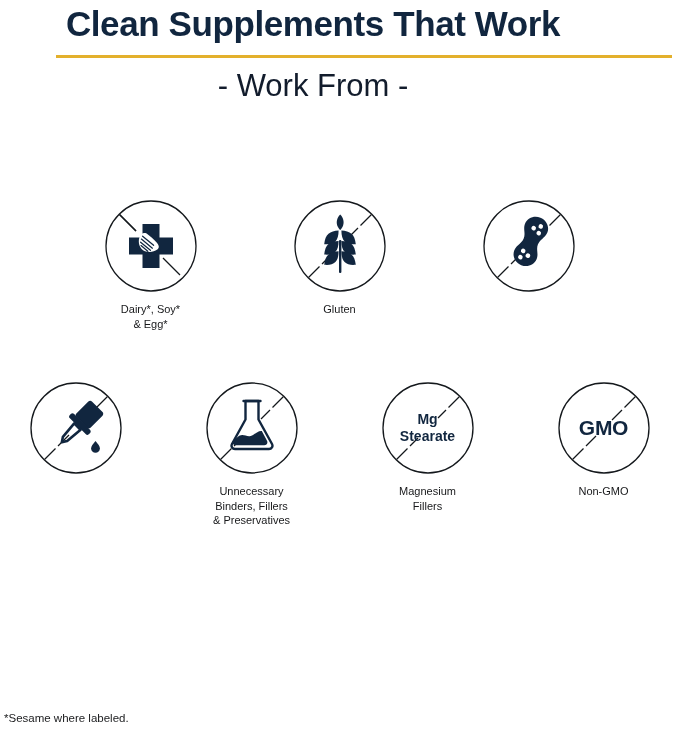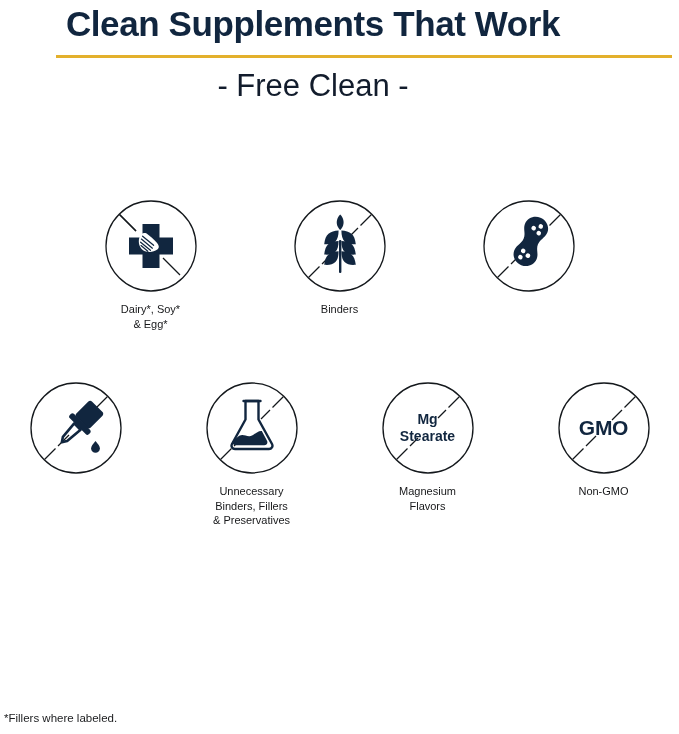--- a/index.html
+++ b/index.html
@@ -125,21 +125,21 @@
     font-size: 11.5px;
     line-height: 14px;
   }
 </style>
 </head>
 <body>
 
 <div class="header">
   <h1 class="page-title">Clean Supplements That Work</h1>
   <div class="gold-rule"></div>
-  <div class="subtitle">- Free Clean -</div>
+  <div class="subtitle">- Work From -</div>
 </div>
 
 <div class="grid row-1">
   <div class="row">
 
     <div class="badge">
       <div class="badge-mark">
         <svg viewBox="0 0 92 92" xmlns="http://www.w3.org/2000/svg">
           <circle cx="46" cy="46" r="45" fill="none" stroke="#14181c" stroke-width="1.3"></circle>
           <path d="M31 31 L14.5 14.5" stroke="#14181c" stroke-width="1.3" fill="none"></path>
@@ -176,21 +176,21 @@
             <path d="M46.2 14.5 c3.4 3.4 4.4 8.3 2.4 12.2 -0.8 1.6-1.7 2.6-2.4 3.3 -0.7-0.7-1.6-1.7-2.4-3.3 -2-3.9-1-8.8 2.4-12.2z"></path>
             <path d="M44.6 30.6 c0 5.2-1 8.7-3.2 10.9 -2.6 2.6-6.8 3.2-11.2 2.7 0.6-4.9 1.9-8.4 4.3-10.4 2.4-2 5.9-2.9 10.1-3.2z"></path>
             <path d="M47.4 30.6 c4.2 0.3 7.7 1.2 10.1 3.2 2.4 2 3.7 5.5 4.3 10.4 -4.4 0.5-8.6-0.1-11.2-2.7 -2.2-2.2-3.2-5.7-3.2-10.9z"></path>
             <path d="M44.6 40.9 c0 5.2-1 8.7-3.2 10.9 -2.6 2.6-6.8 3.2-11.2 2.7 0.6-4.9 1.9-8.4 4.3-10.4 2.4-2 5.9-2.9 10.1-3.2z"></path>
             <path d="M47.4 40.9 c4.2 0.3 7.7 1.2 10.1 3.2 2.4 2 3.7 5.5 4.3 10.4 -4.4 0.5-8.6-0.1-11.2-2.7 -2.2-2.2-3.2-5.7-3.2-10.9z"></path>
             <path d="M44.6 51.2 c0 5.2-1 8.7-3.2 10.9 -2.6 2.6-6.8 3.2-11.2 2.7 0.6-4.9 1.9-8.4 4.3-10.4 2.4-2 5.9-2.9 10.1-3.2z"></path>
             <path d="M47.4 51.2 c4.2 0.3 7.7 1.2 10.1 3.2 2.4 2 3.7 5.5 4.3 10.4 -4.4 0.5-8.6-0.1-11.2-2.7 -2.2-2.2-3.2-5.7-3.2-10.9z"></path>
           </g>
         </svg>
       </div>
-      <div class="badge-label">Binders</div>
+      <div class="badge-label">Gluten</div>
     </div>
 
     <div class="badge wide">
       <div class="badge-mark">
         <svg viewBox="0 0 92 92" xmlns="http://www.w3.org/2000/svg">
           <circle cx="46" cy="46" r="45" fill="none" stroke="#14181c" stroke-width="1.3"></circle>
           <path d="M66.5 25.5 L77.5 14.5" stroke="#14181c" stroke-width="1.3" fill="none"></path>
           <path d="M25.5 66.5 L14.5 77.5" stroke="#14181c" stroke-width="1.3" fill="none"></path>
           <path d="M64 28 L55 37" stroke="#14181c" stroke-width="1.3" fill="none"></path>
           <path d="M28 64 L37 55" stroke="#14181c" stroke-width="1.3" fill="none"></path>
@@ -259,21 +259,21 @@
           <path d="M25.5 66.5 L14.5 77.5" stroke="#14181c" stroke-width="1.3" fill="none"></path>
           <path d="M64 28 L56 36" stroke="#14181c" stroke-width="1.3" fill="none"></path>
           <path d="M28 64 L36 56" stroke="#14181c" stroke-width="1.3" fill="none"></path>
         </svg>
         <div class="circle-text mg">
           <span>Mg</span>
           <span>Stearate</span>
         </div>
       </div>
       <div class="badge-label">Magnesium
-Flavors</div>
+Fillers</div>
     </div>
 
     <div class="badge">
       <div class="badge-mark">
         <svg viewBox="0 0 92 92" xmlns="http://www.w3.org/2000/svg">
           <circle cx="46" cy="46" r="45" fill="none" stroke="#14181c" stroke-width="1.3"></circle>
           <path d="M66.5 25.5 L77.5 14.5" stroke="#14181c" stroke-width="1.3" fill="none"></path>
           <path d="M25.5 66.5 L14.5 77.5" stroke="#14181c" stroke-width="1.3" fill="none"></path>
           <path d="M64 28 L54 38" stroke="#14181c" stroke-width="1.3" fill="none"></path>
           <path d="M28 64 L38 54" stroke="#14181c" stroke-width="1.3" fill="none"></path>
@@ -281,13 +281,13 @@
         <div class="circle-text gmo">
           <span>GMO</span>
         </div>
       </div>
       <div class="badge-label">Non-GMO</div>
     </div>
 
   </div>
 </div>
 
-<div class="footnote">*Fillers where labeled.</div>
+<div class="footnote">*Sesame where labeled.</div>
 
 </body></html>

